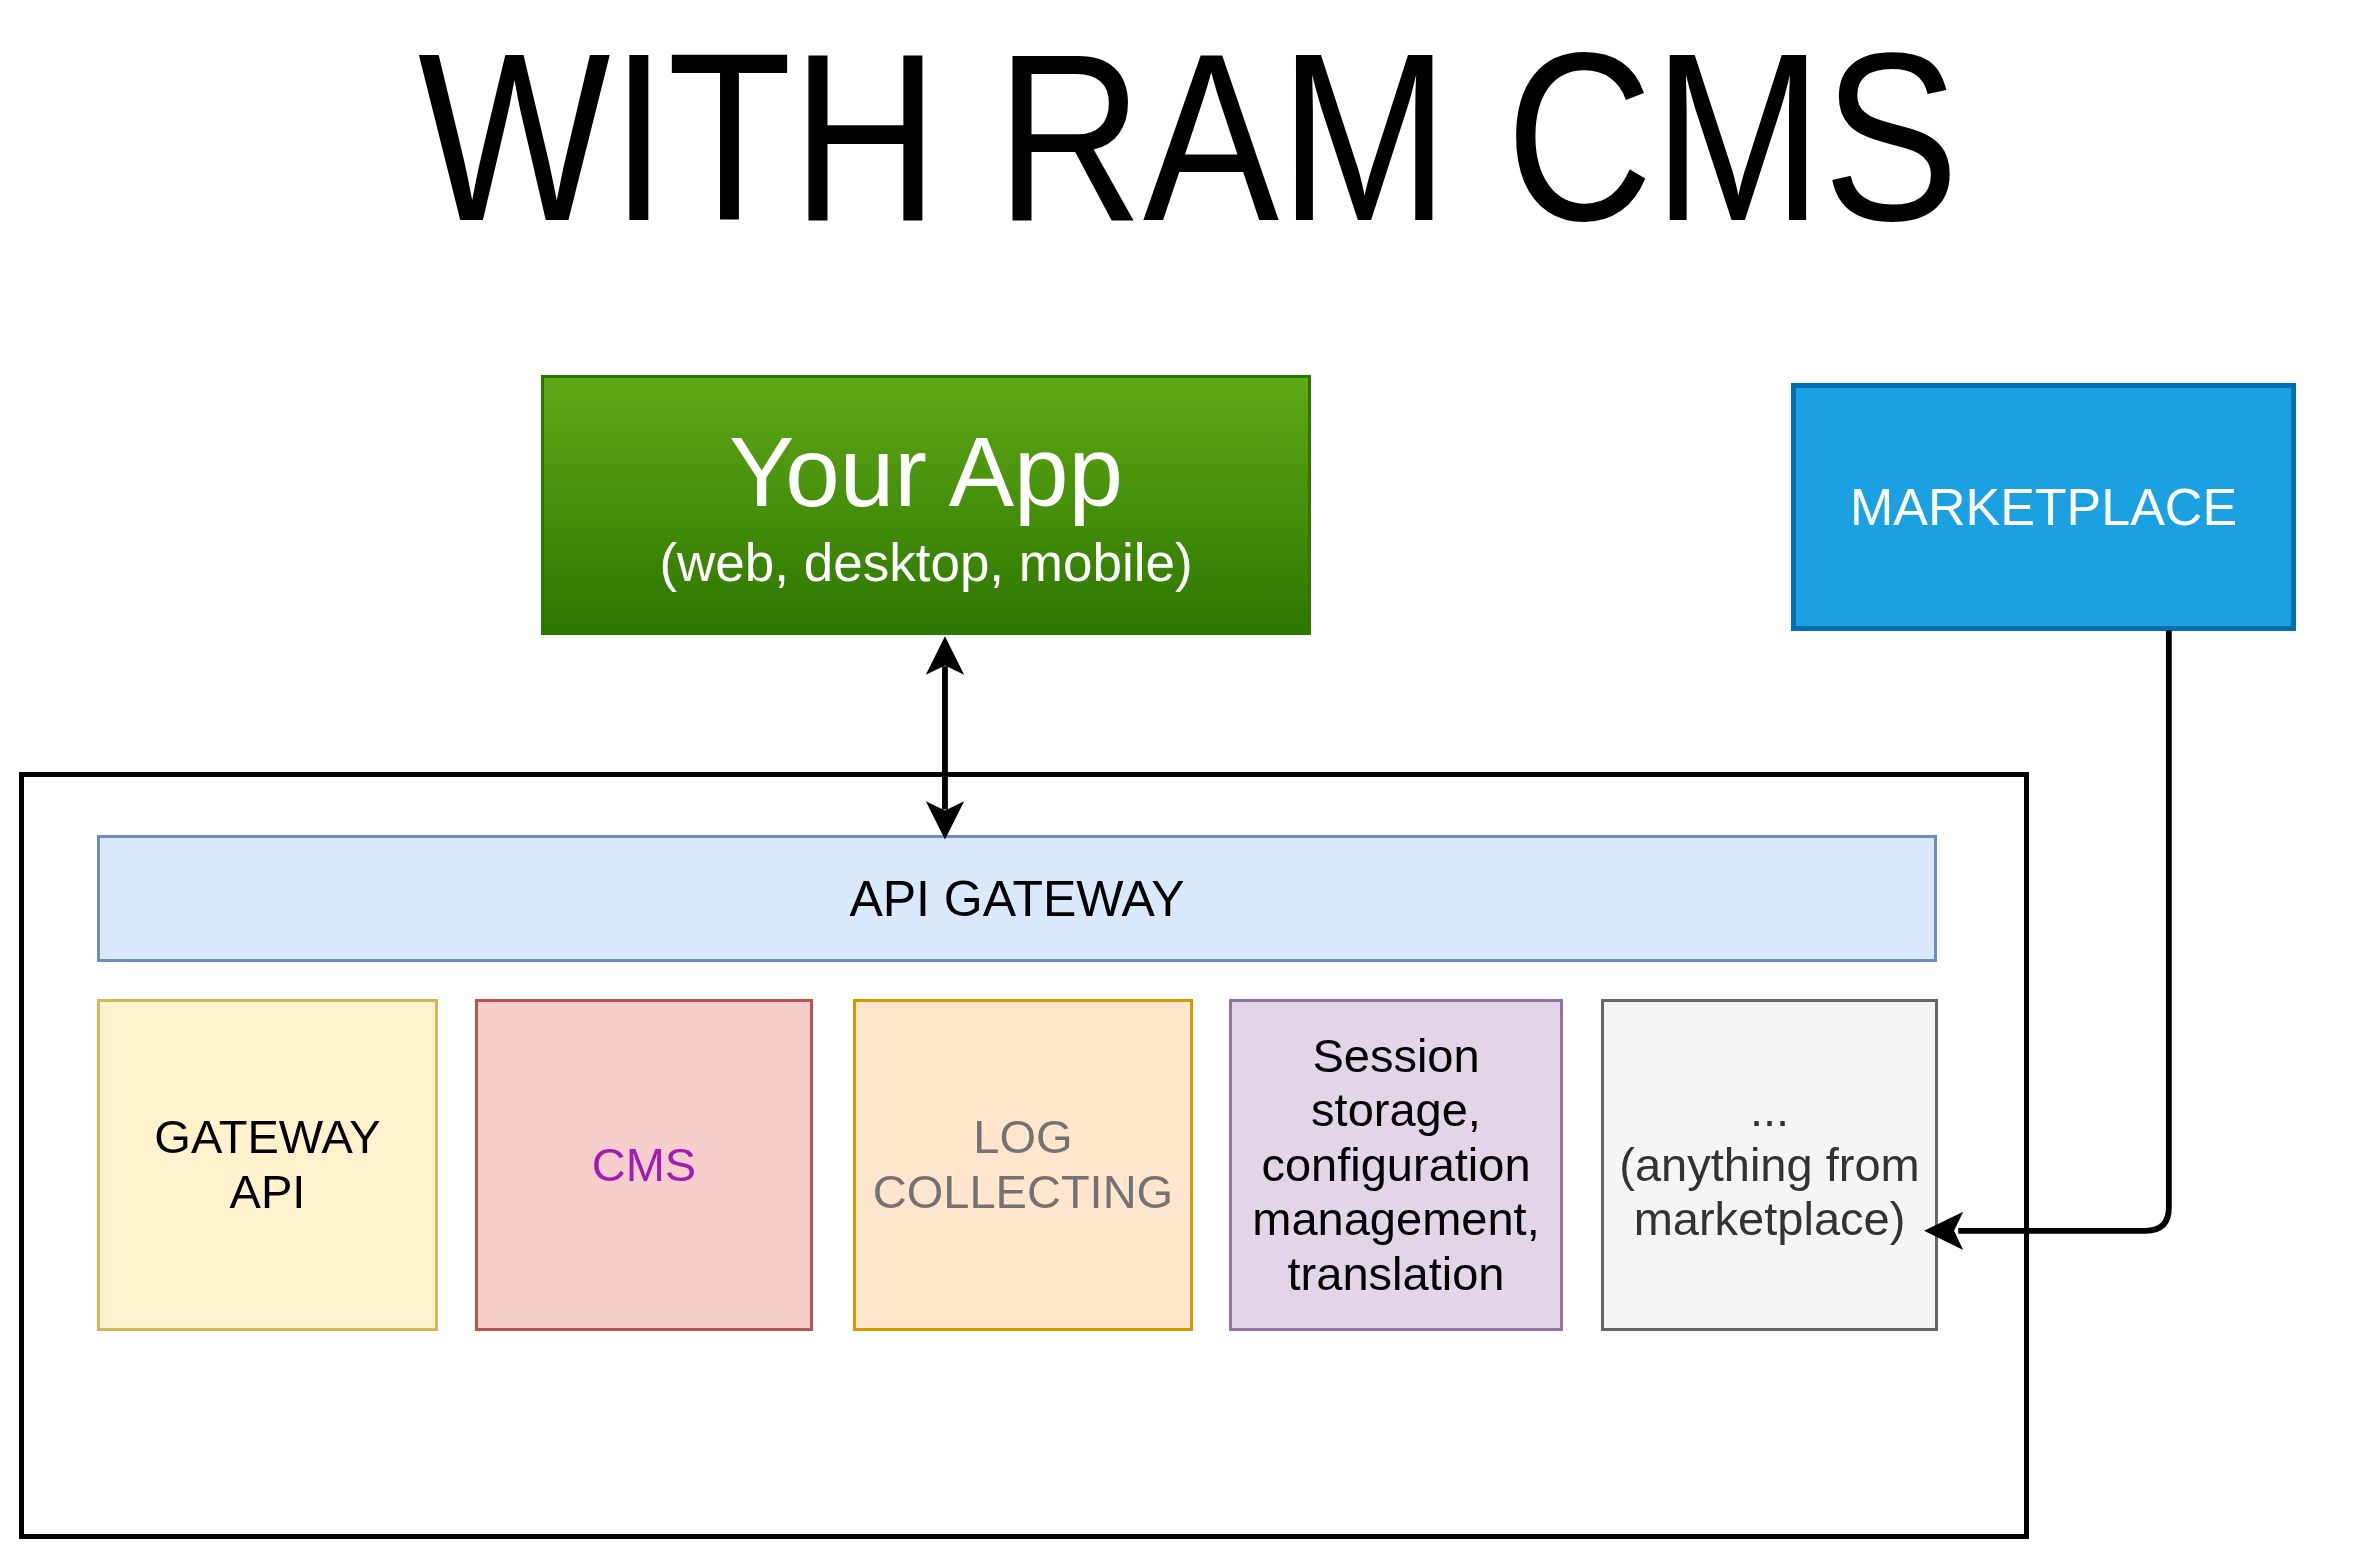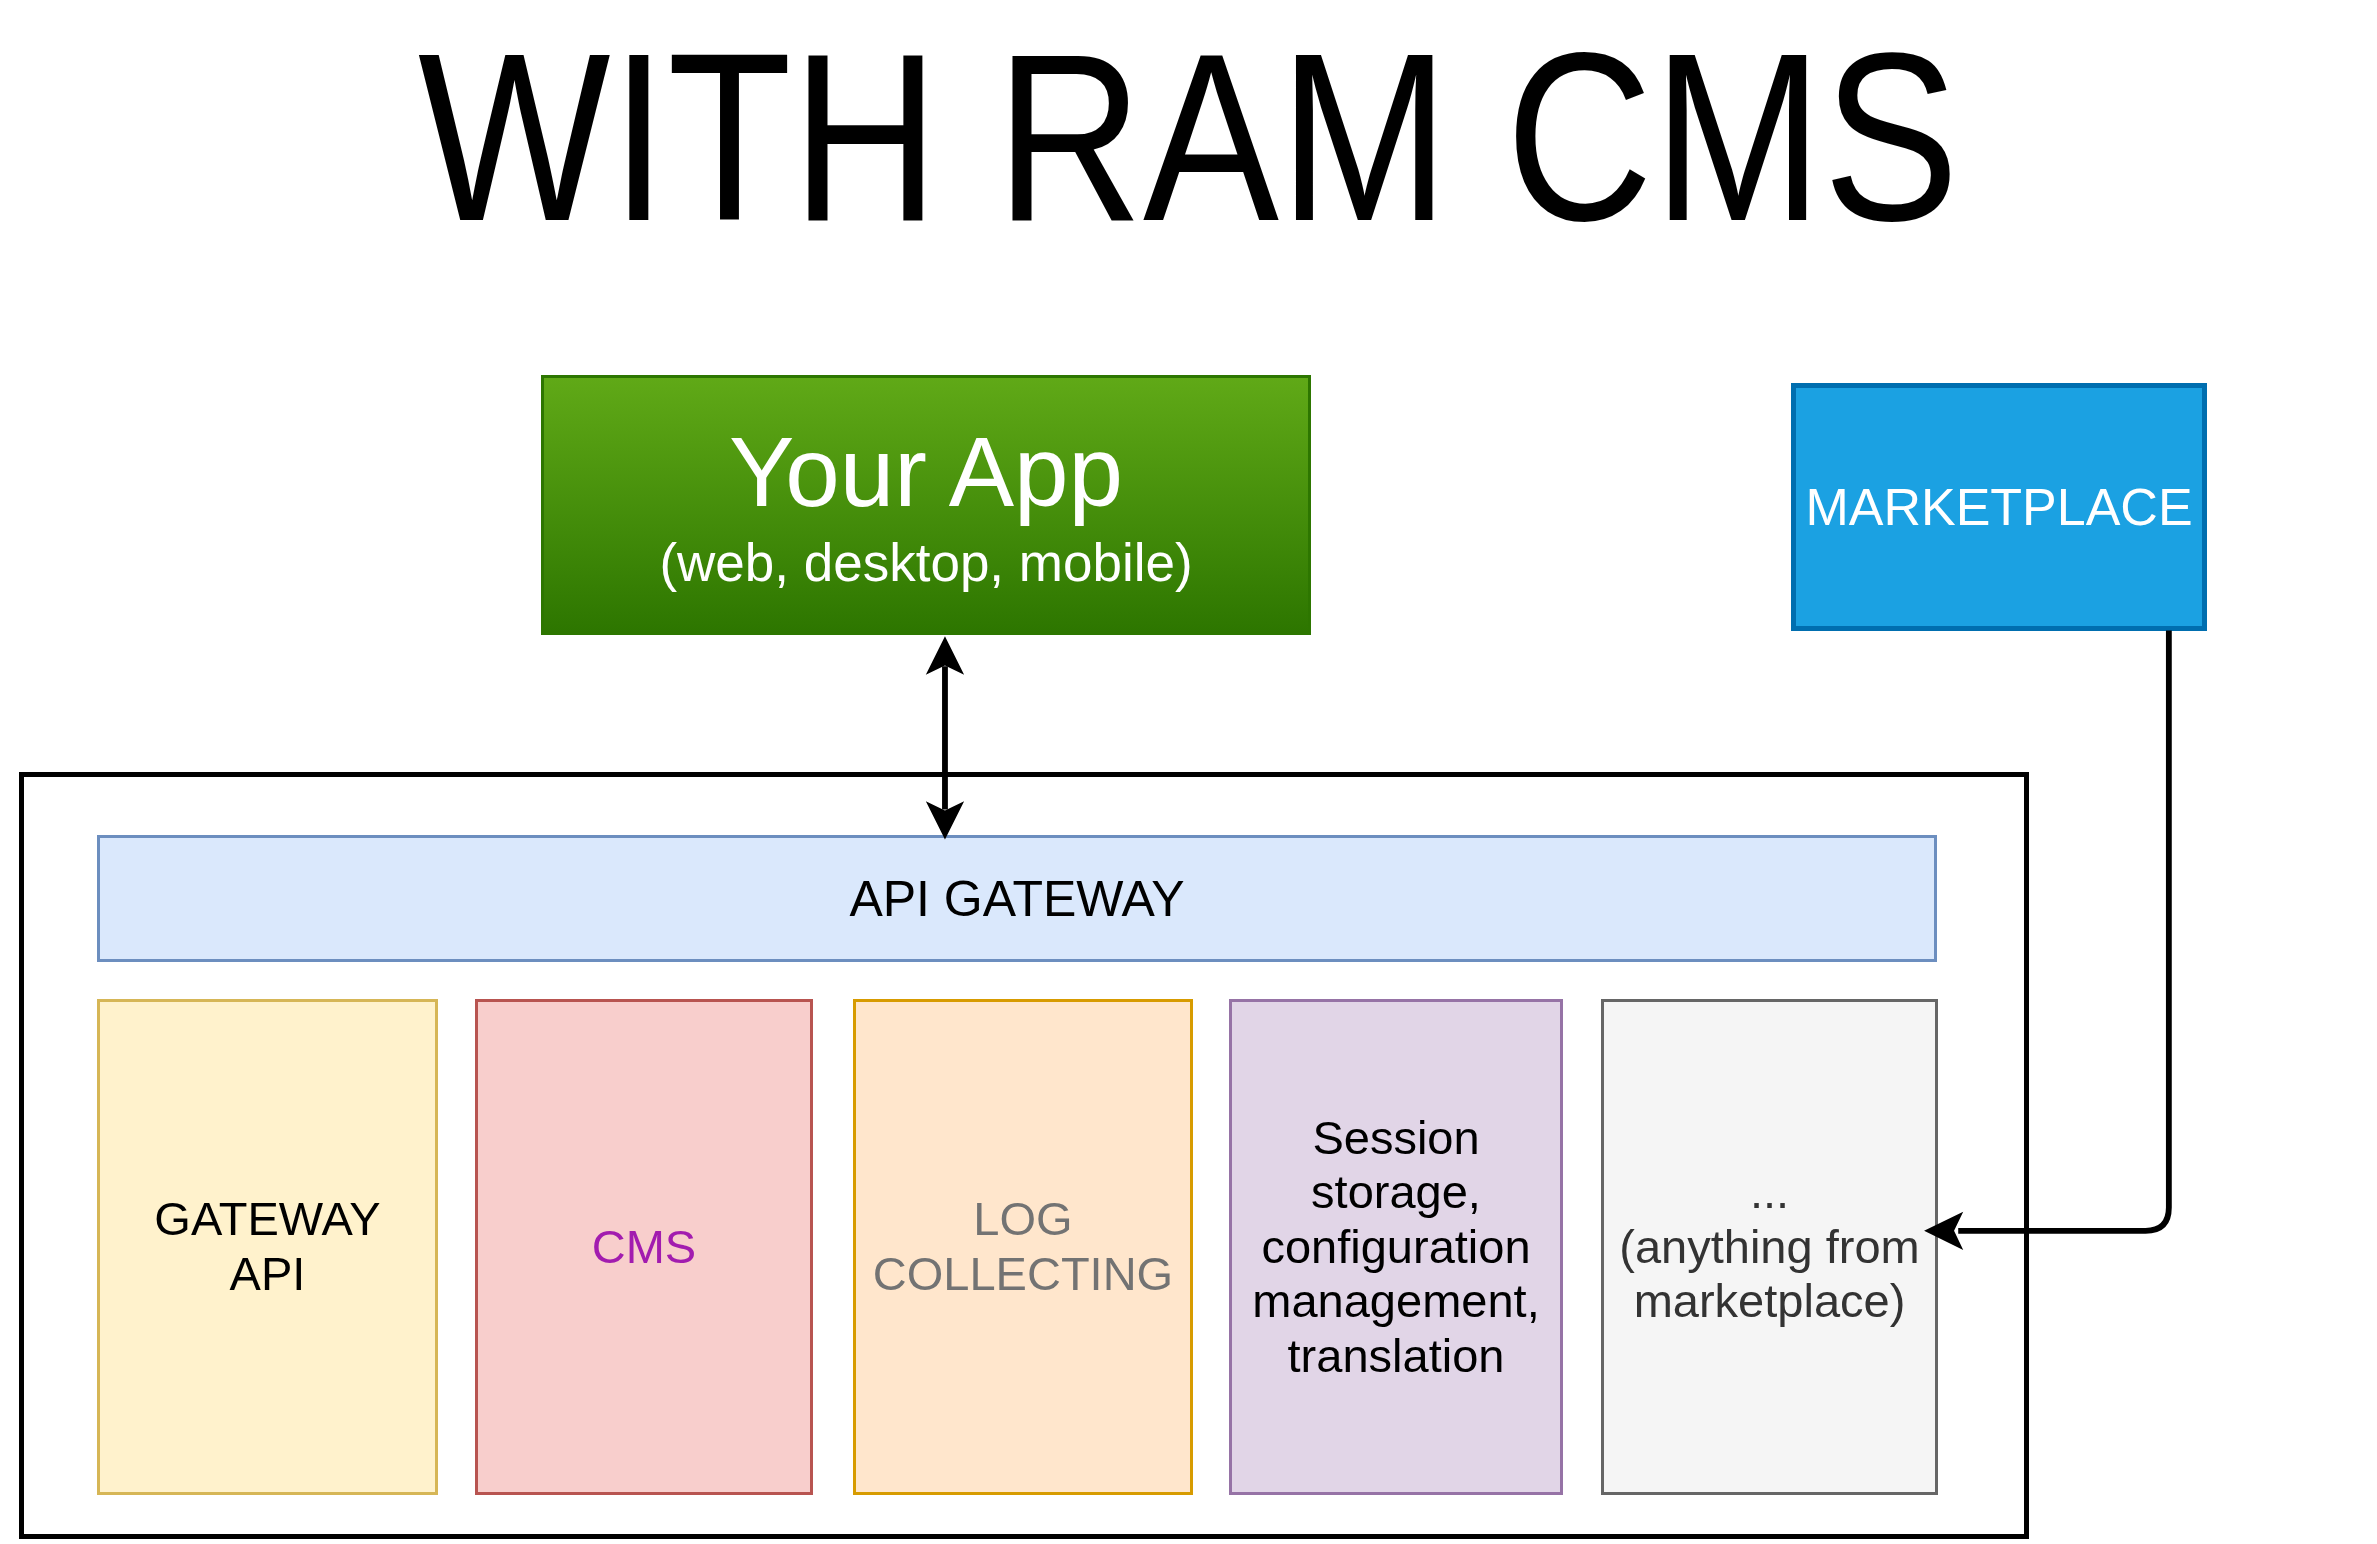--- a/index.html
+++ b/index.html
@@ -21,39 +21,39 @@
   .your-app-box{
     left:541px;top:375px;width:770px;height:260px;
     border:3.3px solid #2d7600;
     display:flex;flex-direction:column;align-items:center;justify-content:center;
     text-align:center;color:#fff;
   }
   .your-app-title{font-size:98px;line-height:1.18;}
   .your-app-sub{font-size:53px;line-height:1.2;}
 
   .marketplace-box{
-    left:1791px;top:383px;width:416px;height:248px;
+    left:1791px;top:383px;width:505px;height:248px;
     border:5px solid #006eaf;
     display:flex;align-items:center;justify-content:center;
     font-size:52px;color:#fff;text-align:center;
   }
 
   
   .platform-container{
     left:19px;top:772px;width:2010px;height:767px;
     border:5px solid #000;background:#fff;
   }
   .api-gateway-bar{
     left:73px;top:58px;width:1840px;height:127px;
     border:3.3px solid #6c8ebf;
     display:flex;align-items:center;justify-content:center;
     font-size:50px;color:#000;
   }
   .service-box{
-    top:222px;height:496px;
+    top:222px;height:332px;
     border:3.3px solid;
     display:flex;align-items:center;justify-content:center;
     text-align:center;font-size:47px;line-height:1.16;color:#000;
     white-space:pre-line;padding:0 12px;
   }
   .svc-1{left:73px;width:341px;}
   .svc-2{left:451px;width:338px;}
   .svc-3{left:829px;width:340px;}
   .svc-4{left:1205px;width:334px;}
   .svc-5{left:1577px;width:337px;}

